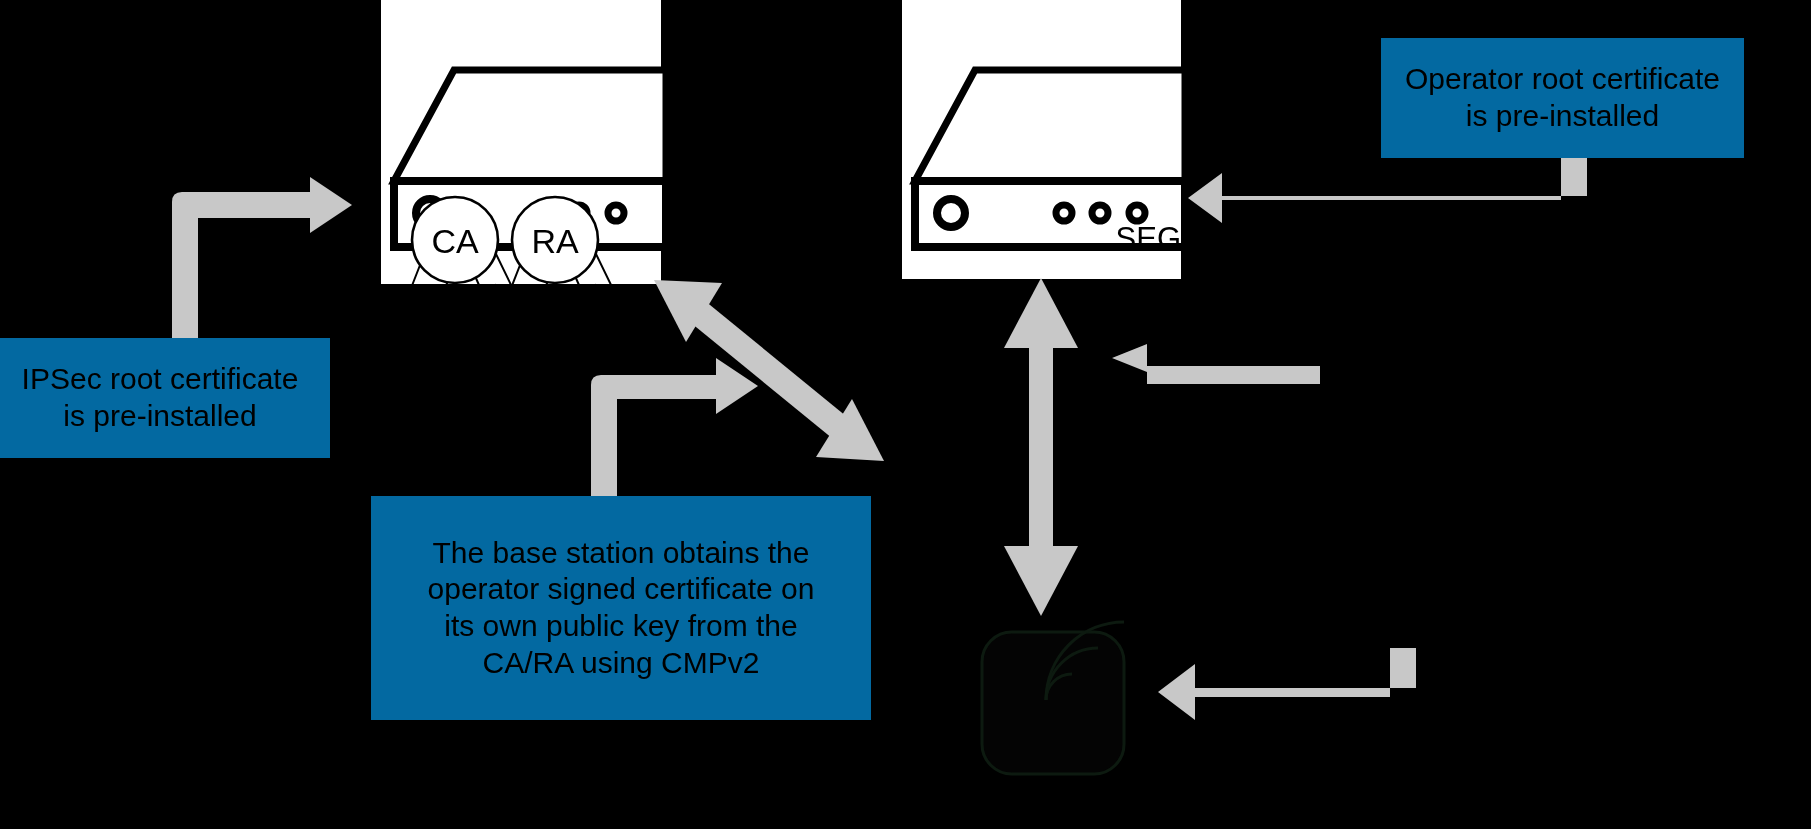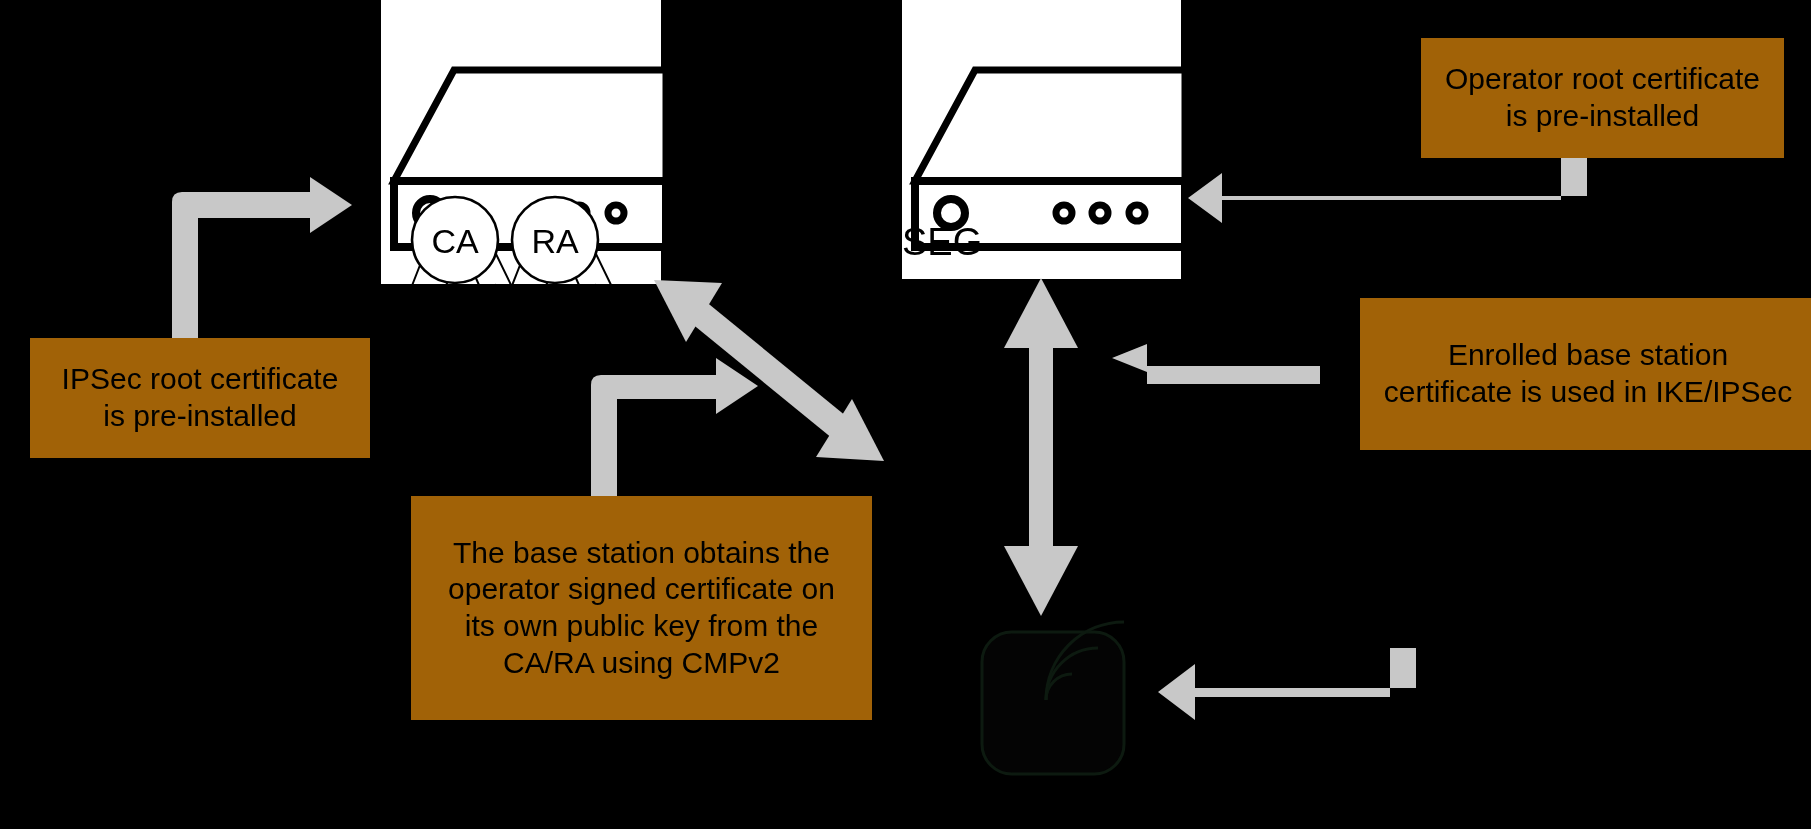--- a/index.html
+++ b/index.html
@@ -5,46 +5,45 @@
   html,body{margin:0;padding:0;background:#000;}
   #stage{
     position:relative;
     width:1811px;height:829px;
     background:#000000;
     overflow:hidden;
     font-family:"Liberation Sans", sans-serif;
   }
   .whitebox{
     position:absolute;
-    background:#a16207;
+    background:#0369a1;
     color:#000000;
     box-sizing:border-box;
-    margin-left:40px;
   }
   .callout{
     display:flex;
     align-items:center;
     justify-content:center;
     text-align:center;
     line-height:1.22;
     font-size:30px;
     color:#000;
     padding:6px 10px;
   }
   .callout .txt{white-space:pre-line;}
   .nodepanel{
     position:absolute;
     background:#ffffff;
     overflow:visible;
   }
   .devicelabel{
     position:absolute;
     width:100%;
-    text-align:left;
-    font-size:38px;
+    text-align:right;
+    font-size:31px;
     color:#000;
   }
   svg{display:block;overflow:visible;}
   .arrowlayer{position:absolute;left:0;top:0;width:1811px;height:829px;pointer-events:none;}
   .seal-text{font-family:"Liberation Sans",sans-serif;font-size:34px;fill:#000;}
 </style>
 </head>
 <body>
 
 <div id="stage">
@@ -56,27 +55,23 @@
   <div class="whitebox callout" style="left:-10px;top:338px;width:340px;height:120px;">
     <span class="txt">IPSec root certificate
 is pre-installed</span>
   </div>
 
   <div class="whitebox callout" style="left:1381px;top:38px;width:363px;height:120px;">
     <span class="txt">Operator root certificate
 is pre-installed</span>
   </div>
 
-  <div class="whitebox callout" style="left:1320px;top:298px;width:456px;height:152px;">
-    <span class="txt">Enrolled base station
-certificate is used in IKE/IPSec</span>
-  </div>
 
 
-  <div class="whitebox callout" style="left:371px;top:496px;width:461px;height:224px;">
+  <div class="whitebox callout" style="left:371px;top:496px;width:500px;height:224px;">
     <span class="txt">The base station obtains the
 operator signed certificate on
 its own public key from the
 CA/RA using CMPv2</span>
   </div>
 
   <svg style="position:absolute;left:381px;top:55px;" width="290" height="240" viewBox="0 0 290 240">
 
     <path d="M 13 126 L 73 15 L 285 15 L 285 126 Z" fill="#ffffff" stroke="#000000" stroke-width="7" stroke-linejoin="miter"></path>
 

